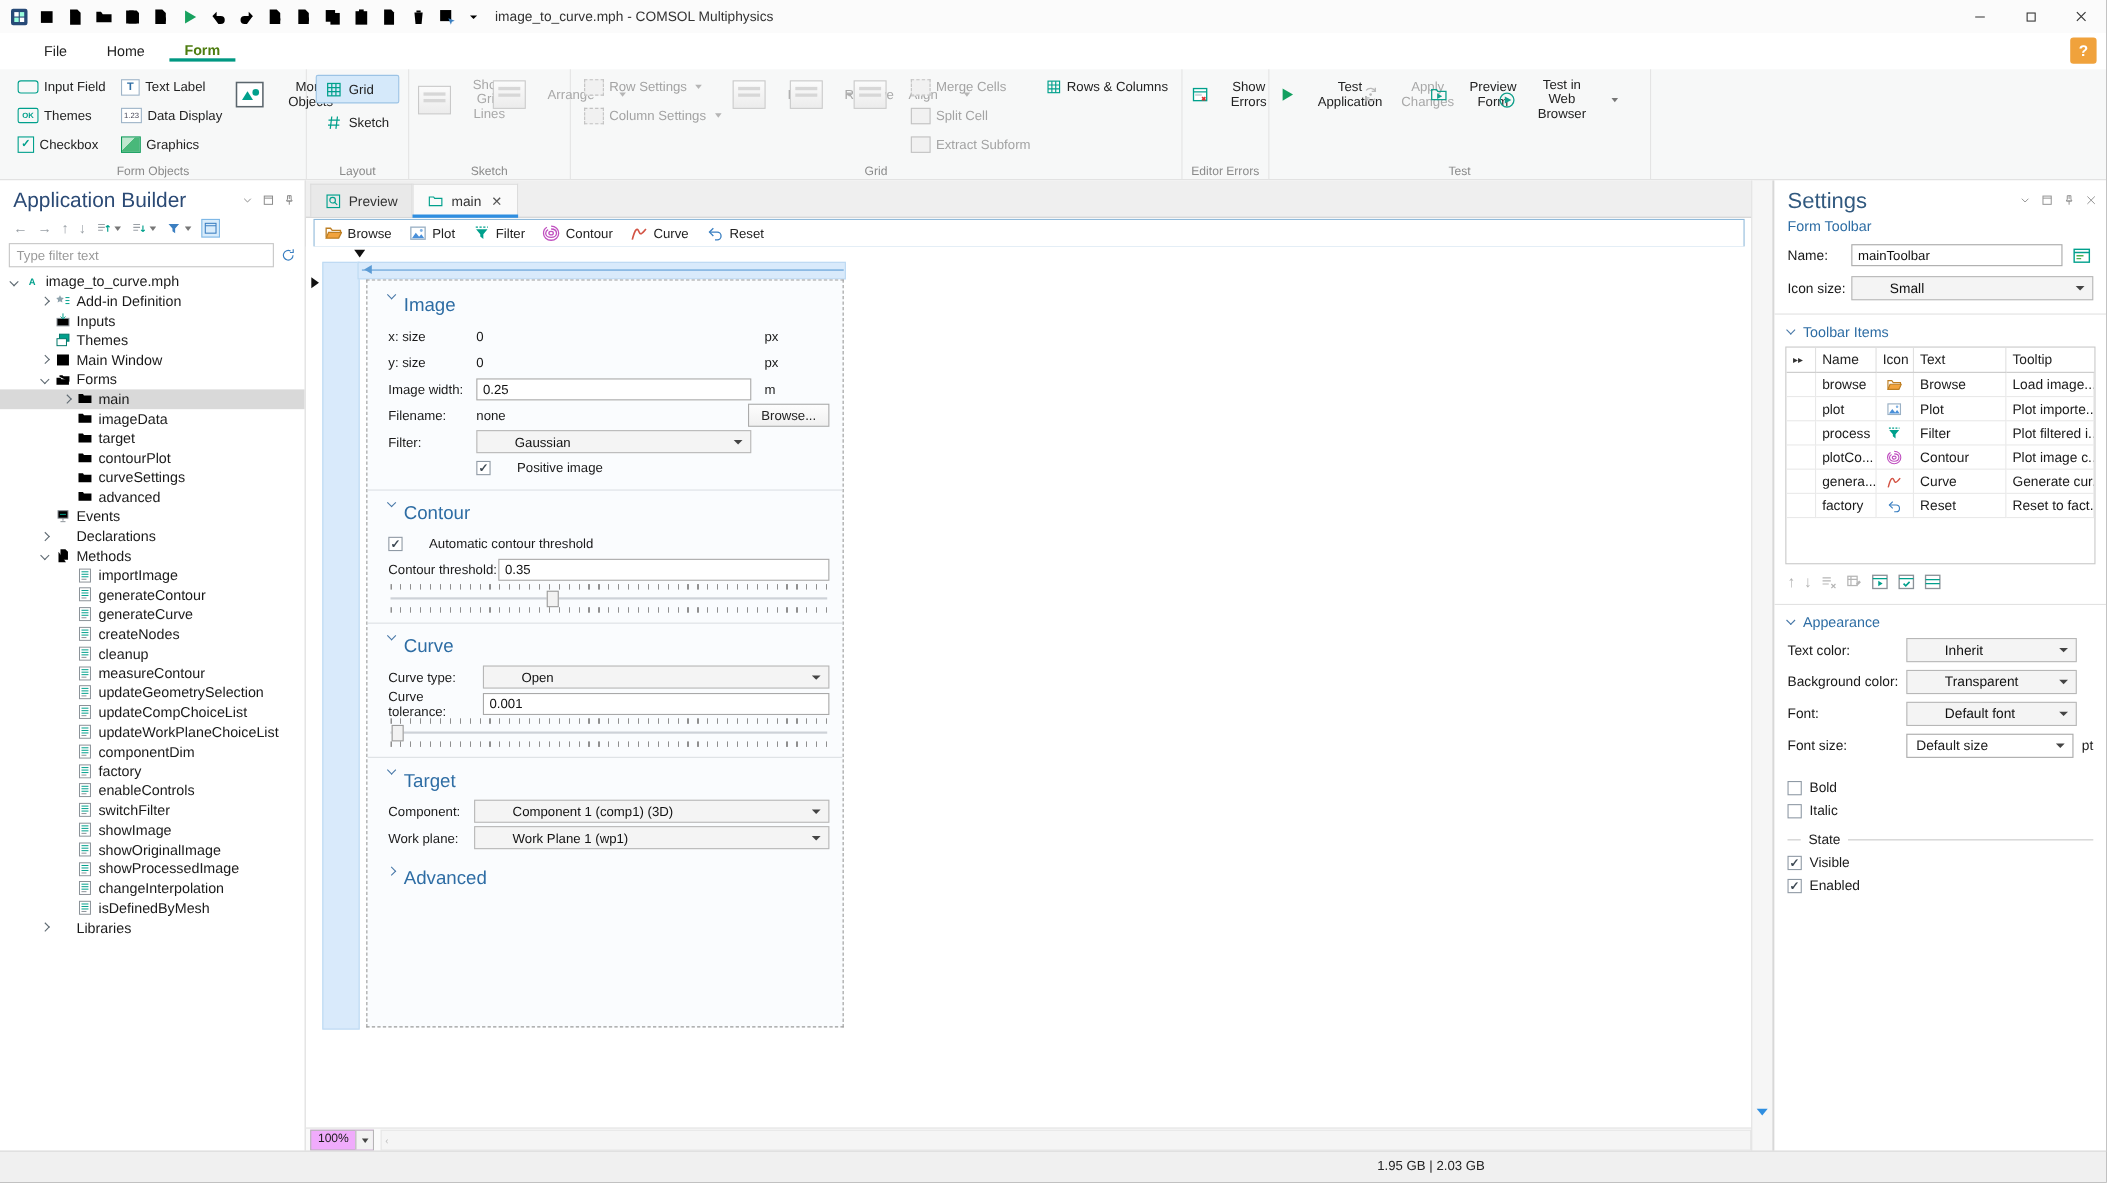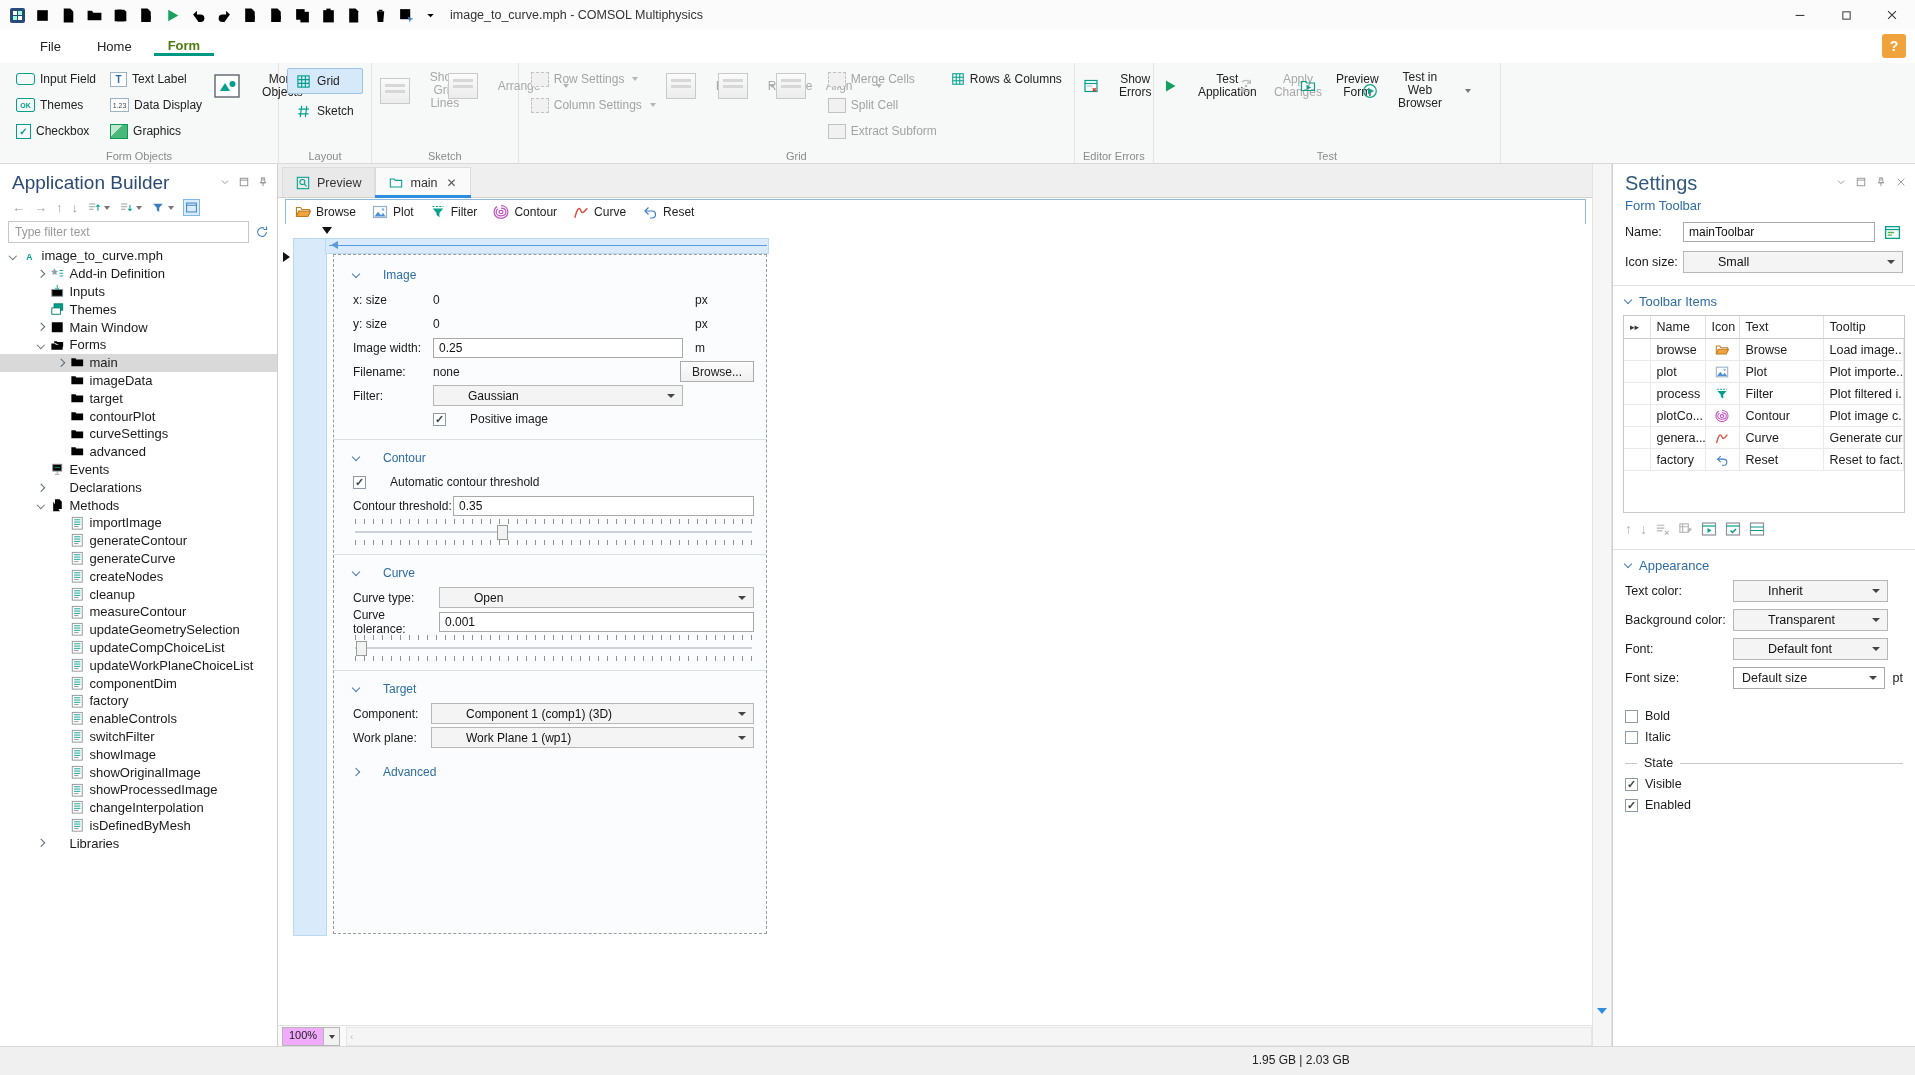--- a/index.html
+++ b/index.html
@@ -94,21 +94,21 @@
   .mark-down{position:absolute;left:44px;top:3px;width:0;height:0;border:5px solid transparent;border-top:7px solid #111}
   .mark-right{position:absolute;left:5px;top:28px;width:0;height:0;border:5px solid transparent;border-left:7px solid #111}
   .vstrip{position:absolute;left:15px;top:14px;width:32px;height:696px;background:#d9eafb;border:1px solid #bcd9f2}
   .hband{position:absolute;left:47px;top:14px;width:442px;height:14px;background:#d9eafb;border:1px solid #bcd9f2}
   .hband .arrowline{position:absolute;left:3px;right:1px;top:6px;height:1.4px;background:#5b9bd5}
   .hband .ah{position:absolute;left:1px;top:2px;width:0;height:0;border:4.5px solid transparent;border-right:7px solid #5b9bd5}
 
   
   .formbox{position:absolute;left:55px;top:30px;width:434px;height:680px;border:1px dashed #9b9b9b;background:#fafcfe;
            padding:2px 12px 0 19px;box-sizing:border-box;overflow:hidden}
-  .shead{display:flex;align-items:center;gap:24px;color:#2e6da4;font-size:12px;margin:11px 0 6px 0}
+  .shead{display:flex;align-items:flex-start;gap:8px;color:#2e6da4;font-size:17px;margin:11px 0 6px 0}
   .schev{border:solid #4878a8;border-width:0 1.6px 1.6px 0;width:5px;height:5px;flex:none;transform:rotate(45deg);margin-top:-3px}
   .schev.r{transform:rotate(-45deg);margin-top:0}
   .frow{display:flex;align-items:center;height:23px;margin:1px 0}
   .flab{flex:0 0 80px;color:#1a1a1a}
   .flab.w98{flex:0 0 100px}.flab.w84{flex:0 0 86px}.flab.w76{flex:0 0 78px}
   .fval{color:#1a1a1a}
   .unit{margin-left:12px;color:#1a1a1a}
   .inp{height:20px;border:1px solid #a9a9a9;background:#fff;padding:0 5px;font-size:12px;font-family:inherit;box-sizing:border-box;color:#111}
   .w250{width:250px}.grow{flex:1}
   .dd{height:21px;background:#f4f4f4;border:1px solid #b7b7b7;display:flex;align-items:center;padding:0 22px 0 34px;position:relative;box-sizing:border-box;color:#111}

